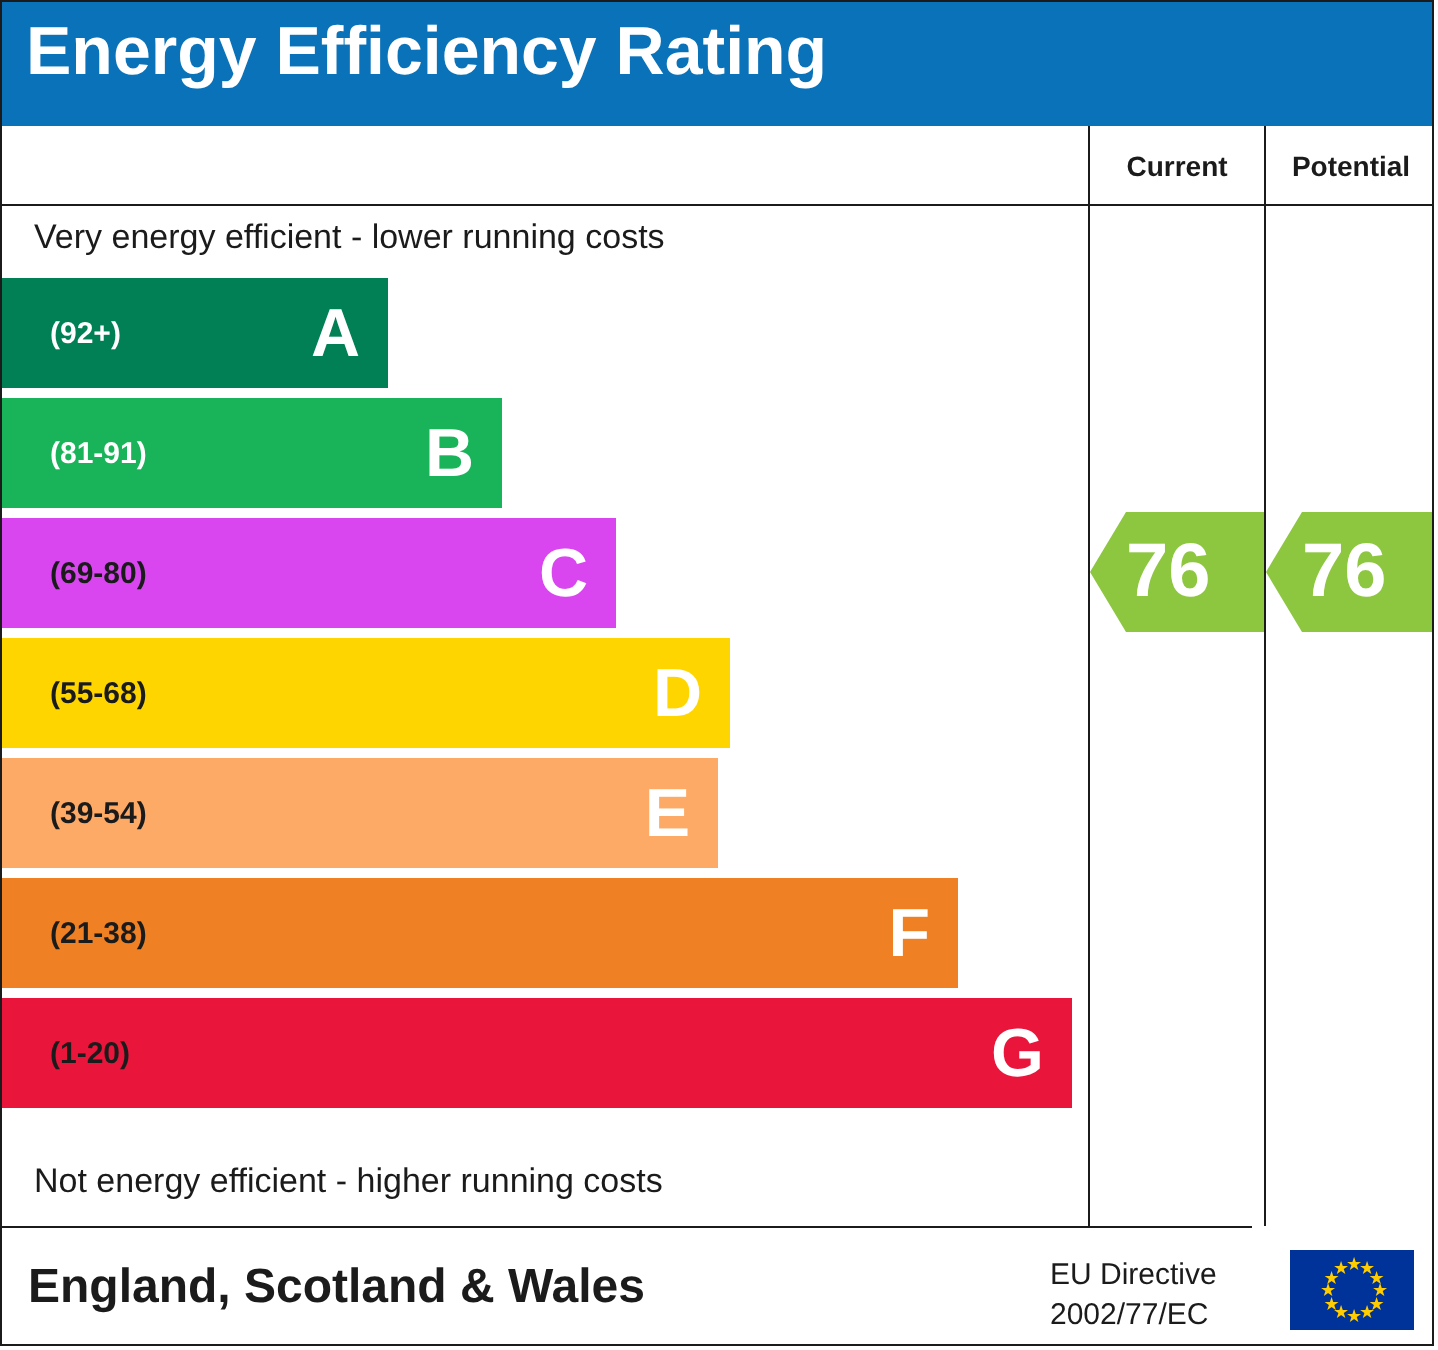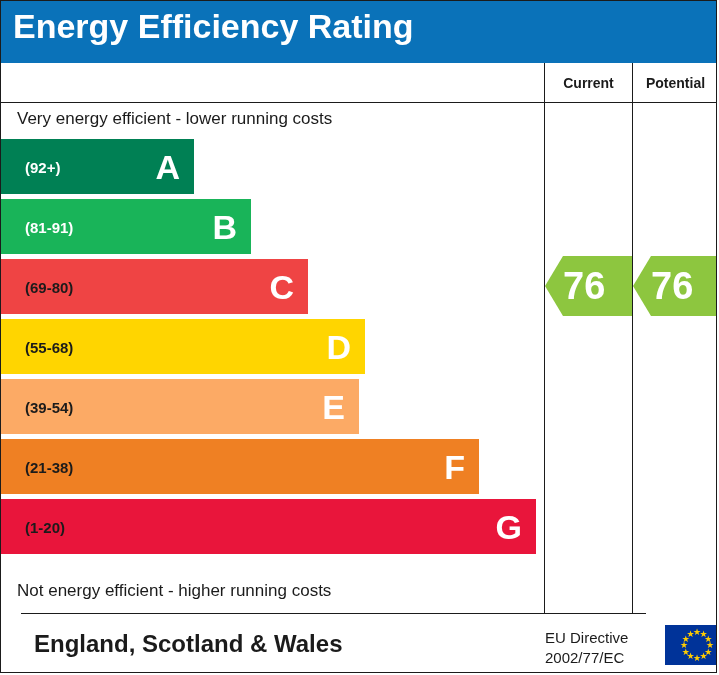--- a/index.html
+++ b/index.html
@@ -100,21 +100,20 @@
     border-right:18px solid #8dc63f;
   }
   .arrow.current{left:562px;top:255px;width:69px;background:#8dc63f;}
   .arrow.potential{left:650px;top:255px;width:67px;background:#8dc63f;}
   .arrow .val{position:relative;z-index:2;}
   
   .footer{
     position:absolute;left:0;top:612px;width:625px;height:61px;
     border-top:1px solid #1b1b1b;
     box-sizing:border-box;
-    margin-left:20px;
   }
   .footer-title{
     position:absolute;left:13px;top:16px;
     font-size:24px;font-weight:bold;color:#1b1b1b;
     white-space:nowrap;
   }
   .eu-text{
     position:absolute;left:524px;top:14px;
     font-size:15px;color:#1b1b1b;line-height:20px;
     text-align:left;
@@ -149,21 +148,21 @@
 
     <div class="bars">
       <div class="bar dark" style="width: 193px; background: rgb(0, 128, 84);">
         <span class="range">(92+)</span>
         <span class="letter">A</span>
       </div>
       <div class="bar dark" style="width: 250px; background: rgb(25, 180, 89);">
         <span class="range">(81-91)</span>
         <span class="letter">B</span>
       </div>
-      <div class="bar light" style="width: 307px; background: #ef4444;">
+      <div class="bar light" style="width: 307px; background: #d946ef;">
         <span class="range">(69-80)</span>
         <span class="letter">C</span>
       </div>
       <div class="bar light" style="width: 364px; background: rgb(255, 213, 0);">
         <span class="range">(55-68)</span>
         <span class="letter">D</span>
       </div>
       <div class="bar light" style="width: 358px; background: rgb(252, 170, 101);">
         <span class="range">(39-54)</span>
         <span class="letter">E</span>

